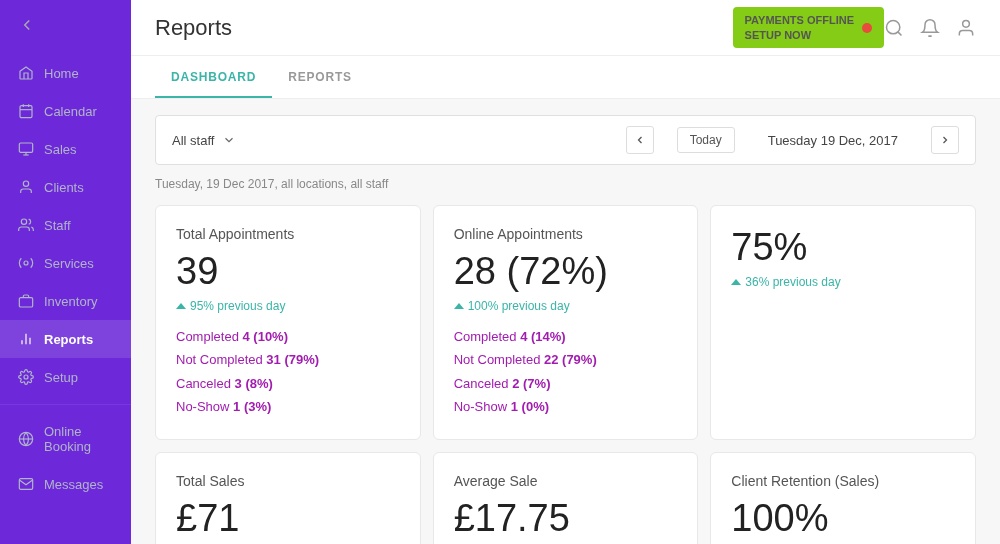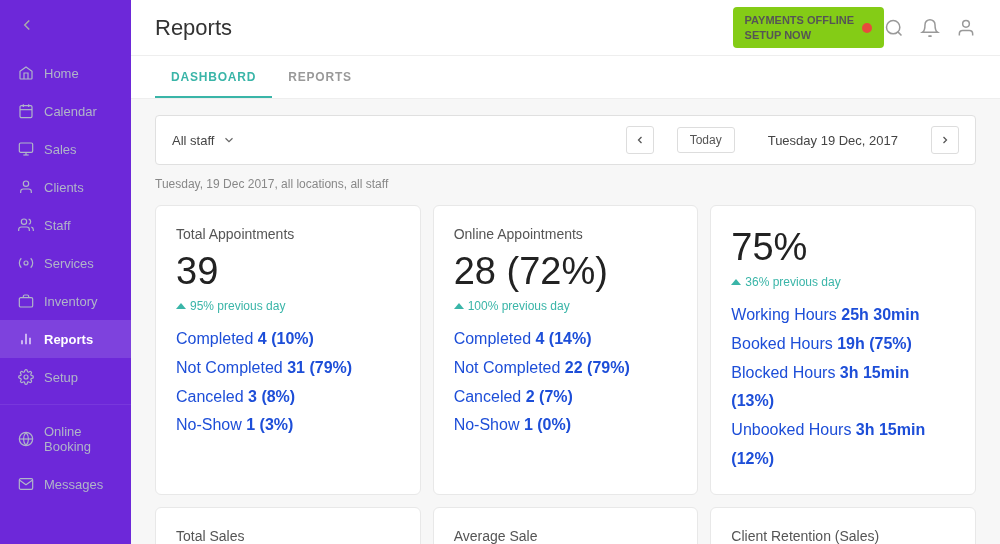--- a/index.html
+++ b/index.html
@@ -52,21 +52,21 @@
     
     .cards-grid { display: grid; grid-template-columns: 1fr 1fr 1fr; gap: 12px; }
     .card { background: #fff; border: 1px solid #e8e8e8; border-radius: 6px; padding: 20px; }
     .card-title { font-size: 14px; color: #555; margin-bottom: 8px; font-weight: 400; }
     .card-value { font-size: 38px; font-weight: 300; color: #222; margin-bottom: 6px; }
     .card-trend { font-size: 12px; margin-bottom: 12px; display: flex; align-items: center; gap: 4px; text-align: center; }
     .card-trend.up { color: #3ab5a8; }
     .card-trend.down { color: #e74c3c; }
     .trend-arrow-up { display: inline-block; width: 0; height: 0; border-left: 5px solid transparent; border-right: 5px solid transparent; border-bottom: 6px solid #3ab5a8; }
     .trend-arrow-down { display: inline-block; width: 0; height: 0; border-left: 5px solid transparent; border-right: 5px solid transparent; border-top: 6px solid #e74c3c; }
-    .card-stats { font-size: 16px; color: #1d4ed8; line-height: 1.8; }
+    .card-stats { font-size: 13px; color: #a21caf; line-height: 1.8; }
     .card-stats span.bold { font-weight: 600; }
   </style>
 </head>
 <body>
 
 <nav>
   <div class="sidebar">
     <div class="sidebar-back">
       <svg viewBox="0 0 24 24">
           <polyline points="15 18 9 12 15 6"></polyline>
@@ -256,26 +256,20 @@
             <div>Canceled <span class="bold">2 (7%)</span></div>
             <div>No-Show <span class="bold">1 (0%)</span></div>
           </div>
   </div>
         <div class="card">
     <div class="card-value">75%</div>
     <div class="card-trend up">
       <span class="trend-arrow-up"></span>
       <span>36% previous day</span>
     </div>
-    <div class="card-stats">
-            <div>Working Hours <span class="bold">25h 30min</span></div>
-            <div>Booked Hours <span class="bold">19h (75%)</span></div>
-            <div>Blocked Hours <span class="bold">3h 15min (13%)</span></div>
-            <div>Unbooked Hours <span class="bold">3h 15min (12%)</span></div>
-          </div>
   </div>
         <div class="card">
     <div class="card-title">Total Sales</div>
     <div class="card-value">£71</div>
     <div class="card-trend down">
       <span class="trend-arrow-down"></span>
       <span>-85% previous day</span>
     </div>
 
   </div>

